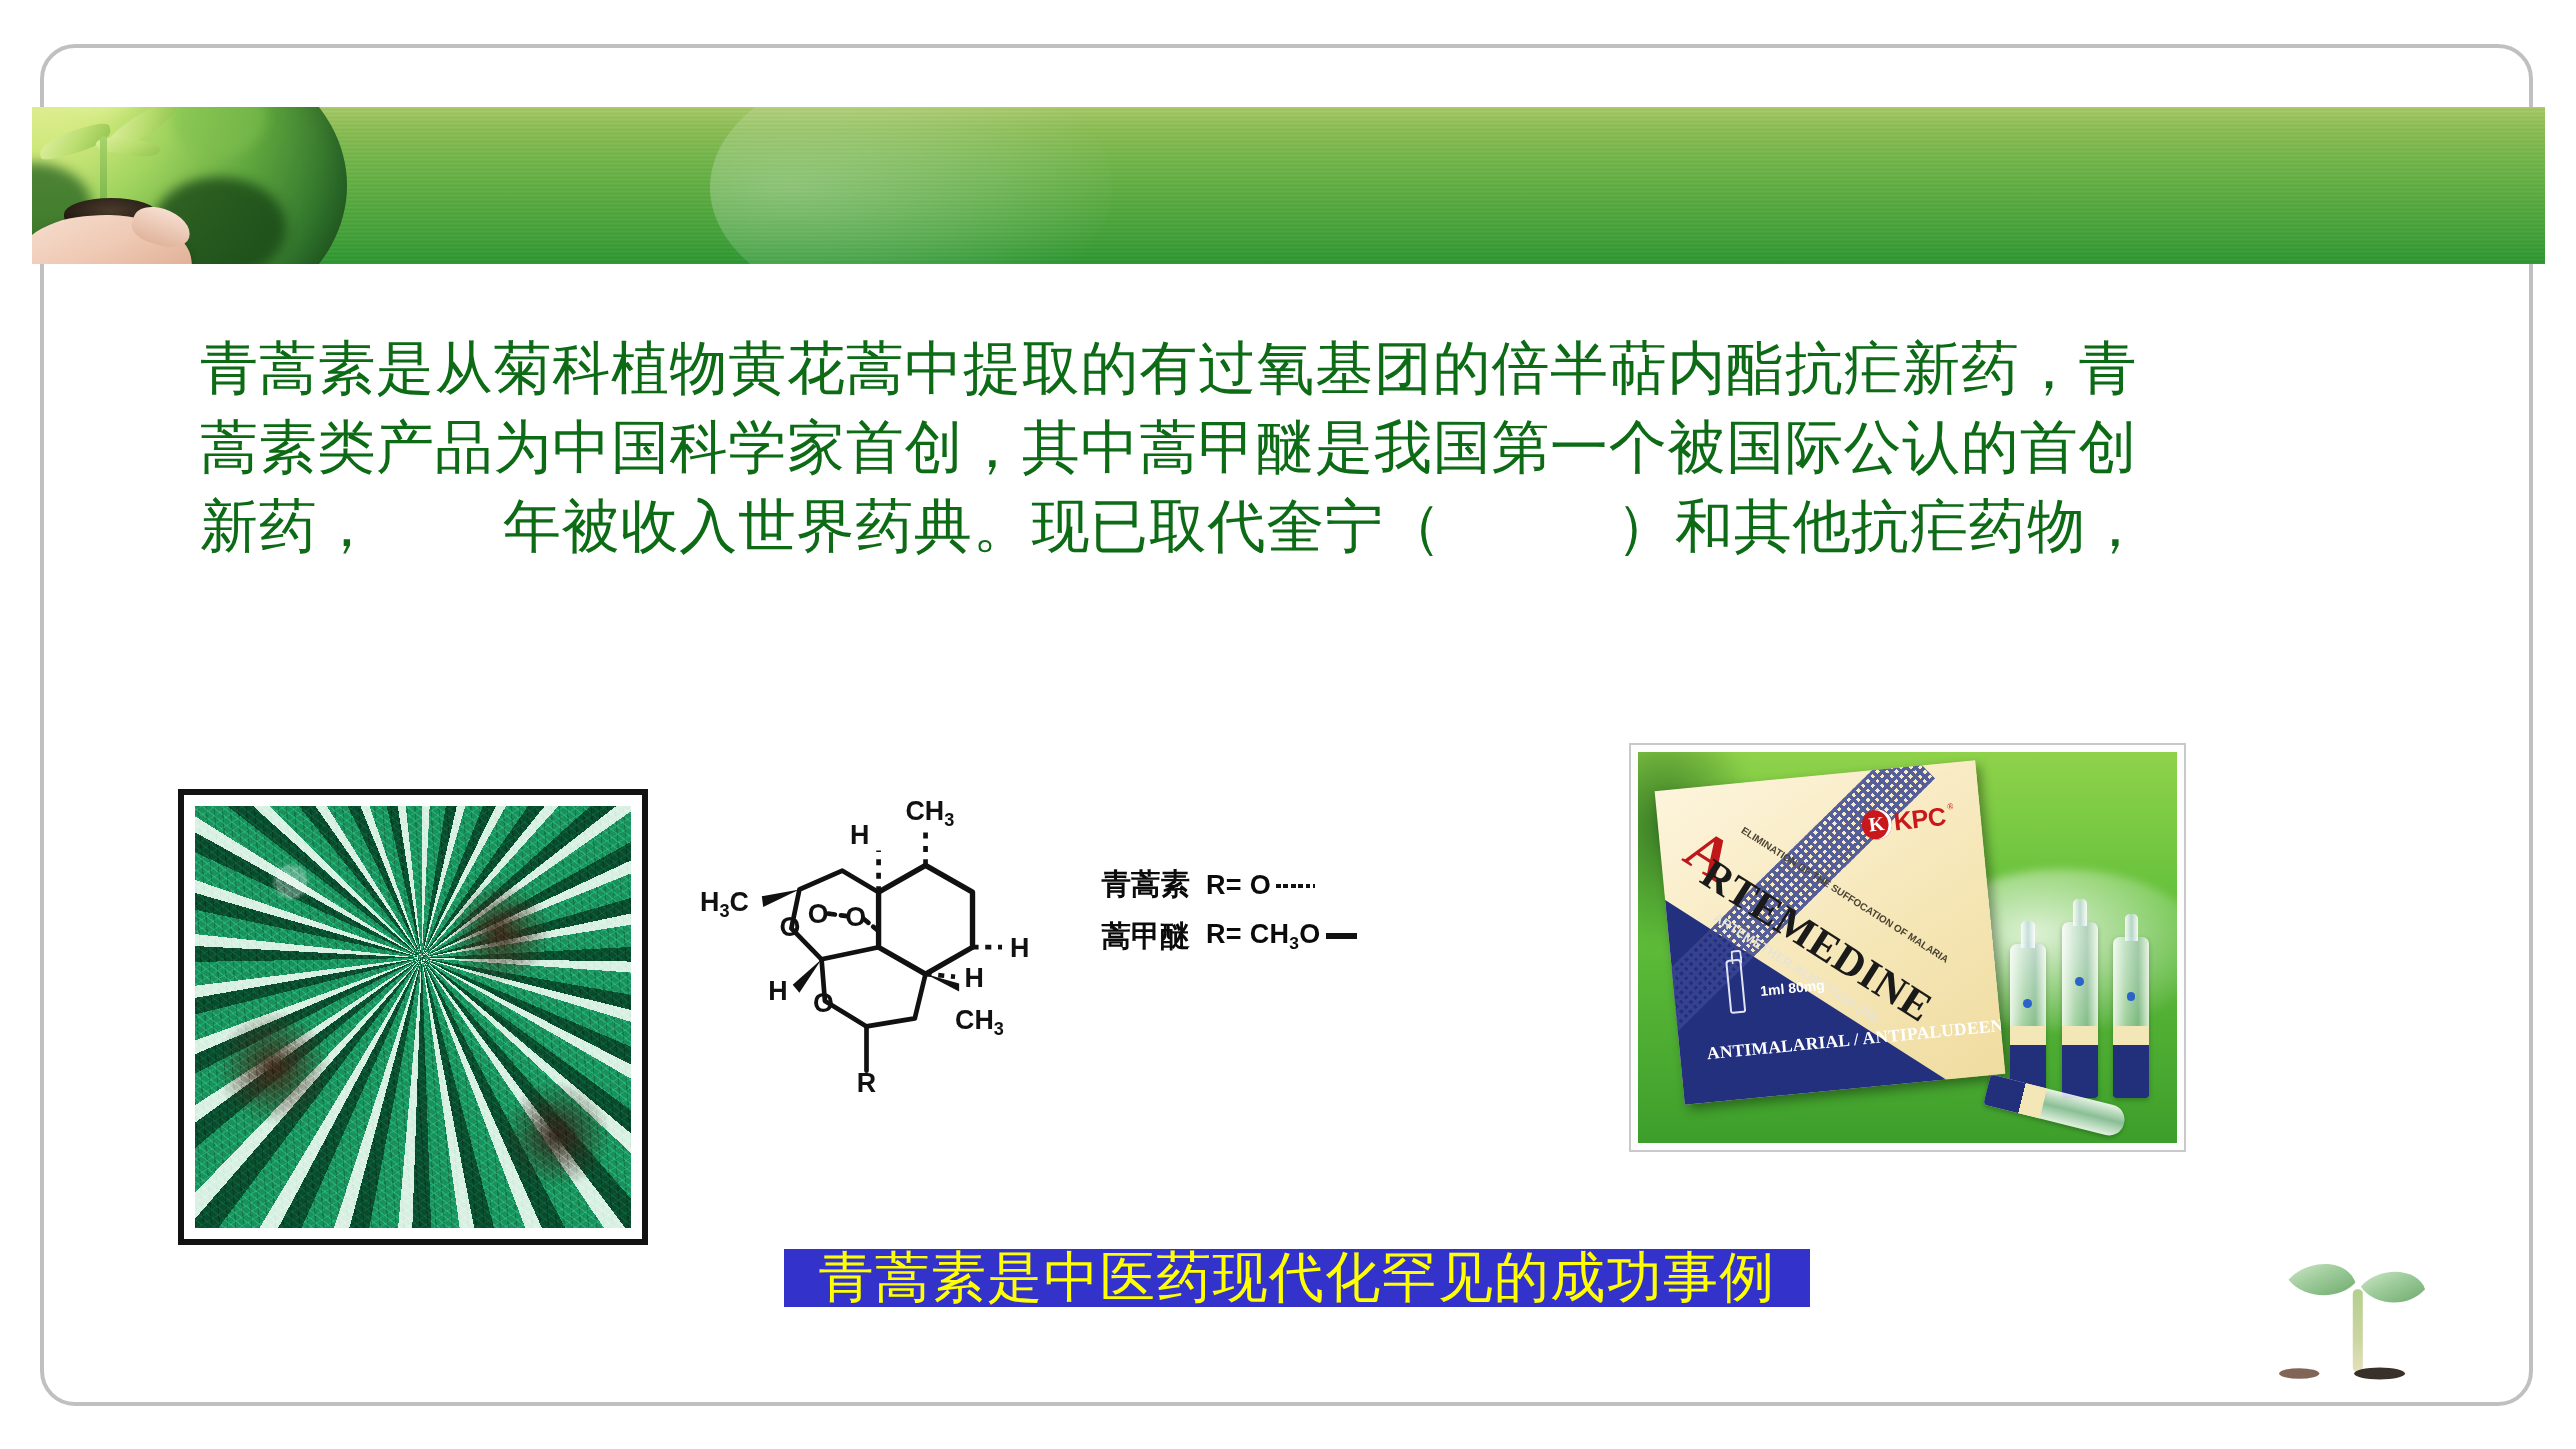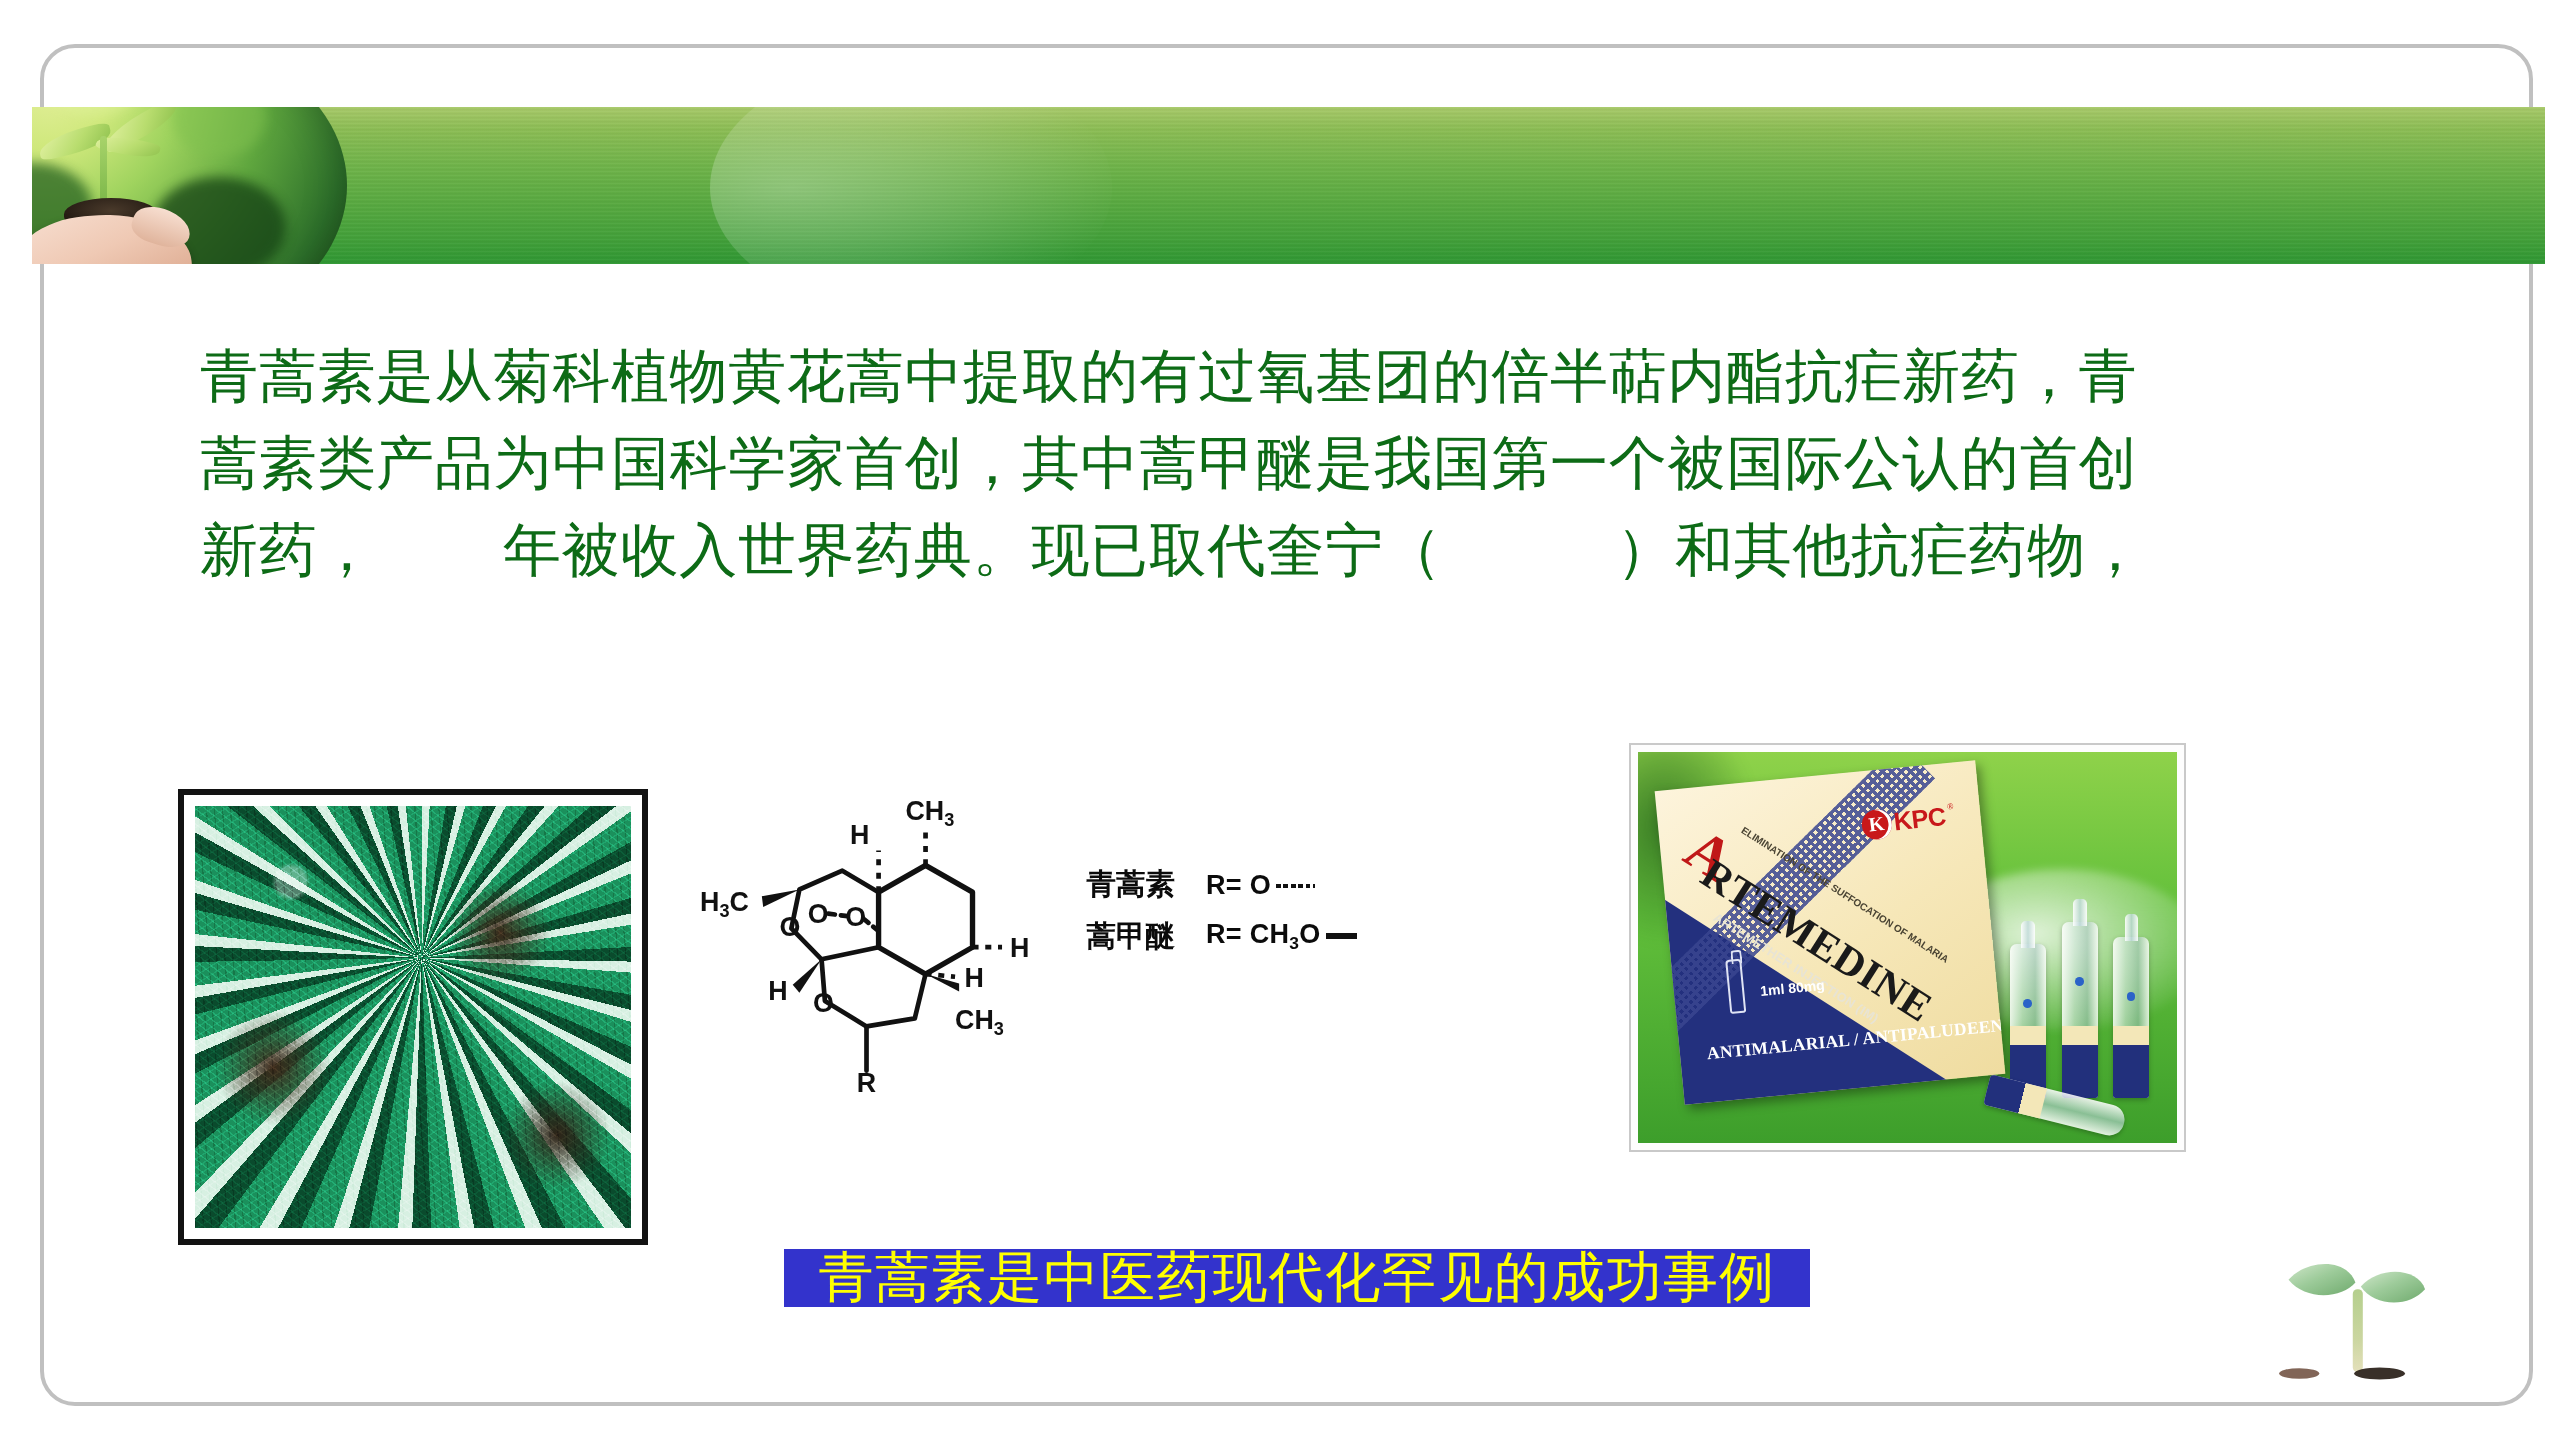--- a/index.html
+++ b/index.html
@@ -133,21 +133,21 @@
     width: 2214px;
     z-index: 6;
     color: #0d6b16;
     font-size: 58px;
     line-height: 79px;
     letter-spacing: 0.7px;
     font-weight: 400;
     white-space: pre-wrap;
     font-family: "Liberation Serif", "DejaVu Serif", serif;
   }
-  .para .ln { display: block; white-space: pre; margin-top: 8px; }
+  .para .ln { display: block; white-space: pre; }
   .para .gap-year { display:inline-block; width: 127px; }
   .para .gap-paren { display:inline-block; width: 174px; }
 
   
   .plant-frame {
     position: absolute;
     left: 178px; top: 789px;
     width: 470px; height: 456px;
     border: 6px solid #121212;
     background: #ffffff;
@@ -203,21 +203,21 @@
     display: flex;
     align-items: center;
     height: 52px;
     white-space: nowrap;
   }
   .legend .name {
     width: 180px;
     text-align: right;
     font-size: 29.5px;
     font-weight: 700;
-    padding-right: 31px;
+    padding-right: 16px;
     font-family: "Liberation Serif", "DejaVu Serif", serif;
   }
   .legend .formula {
     font-size: 27px;
     font-weight: 700;
     letter-spacing: 0.3px;
   }
   .legend .formula sub { font-size: 17.4px; }
   .legend .tail {
     display: inline-block;

